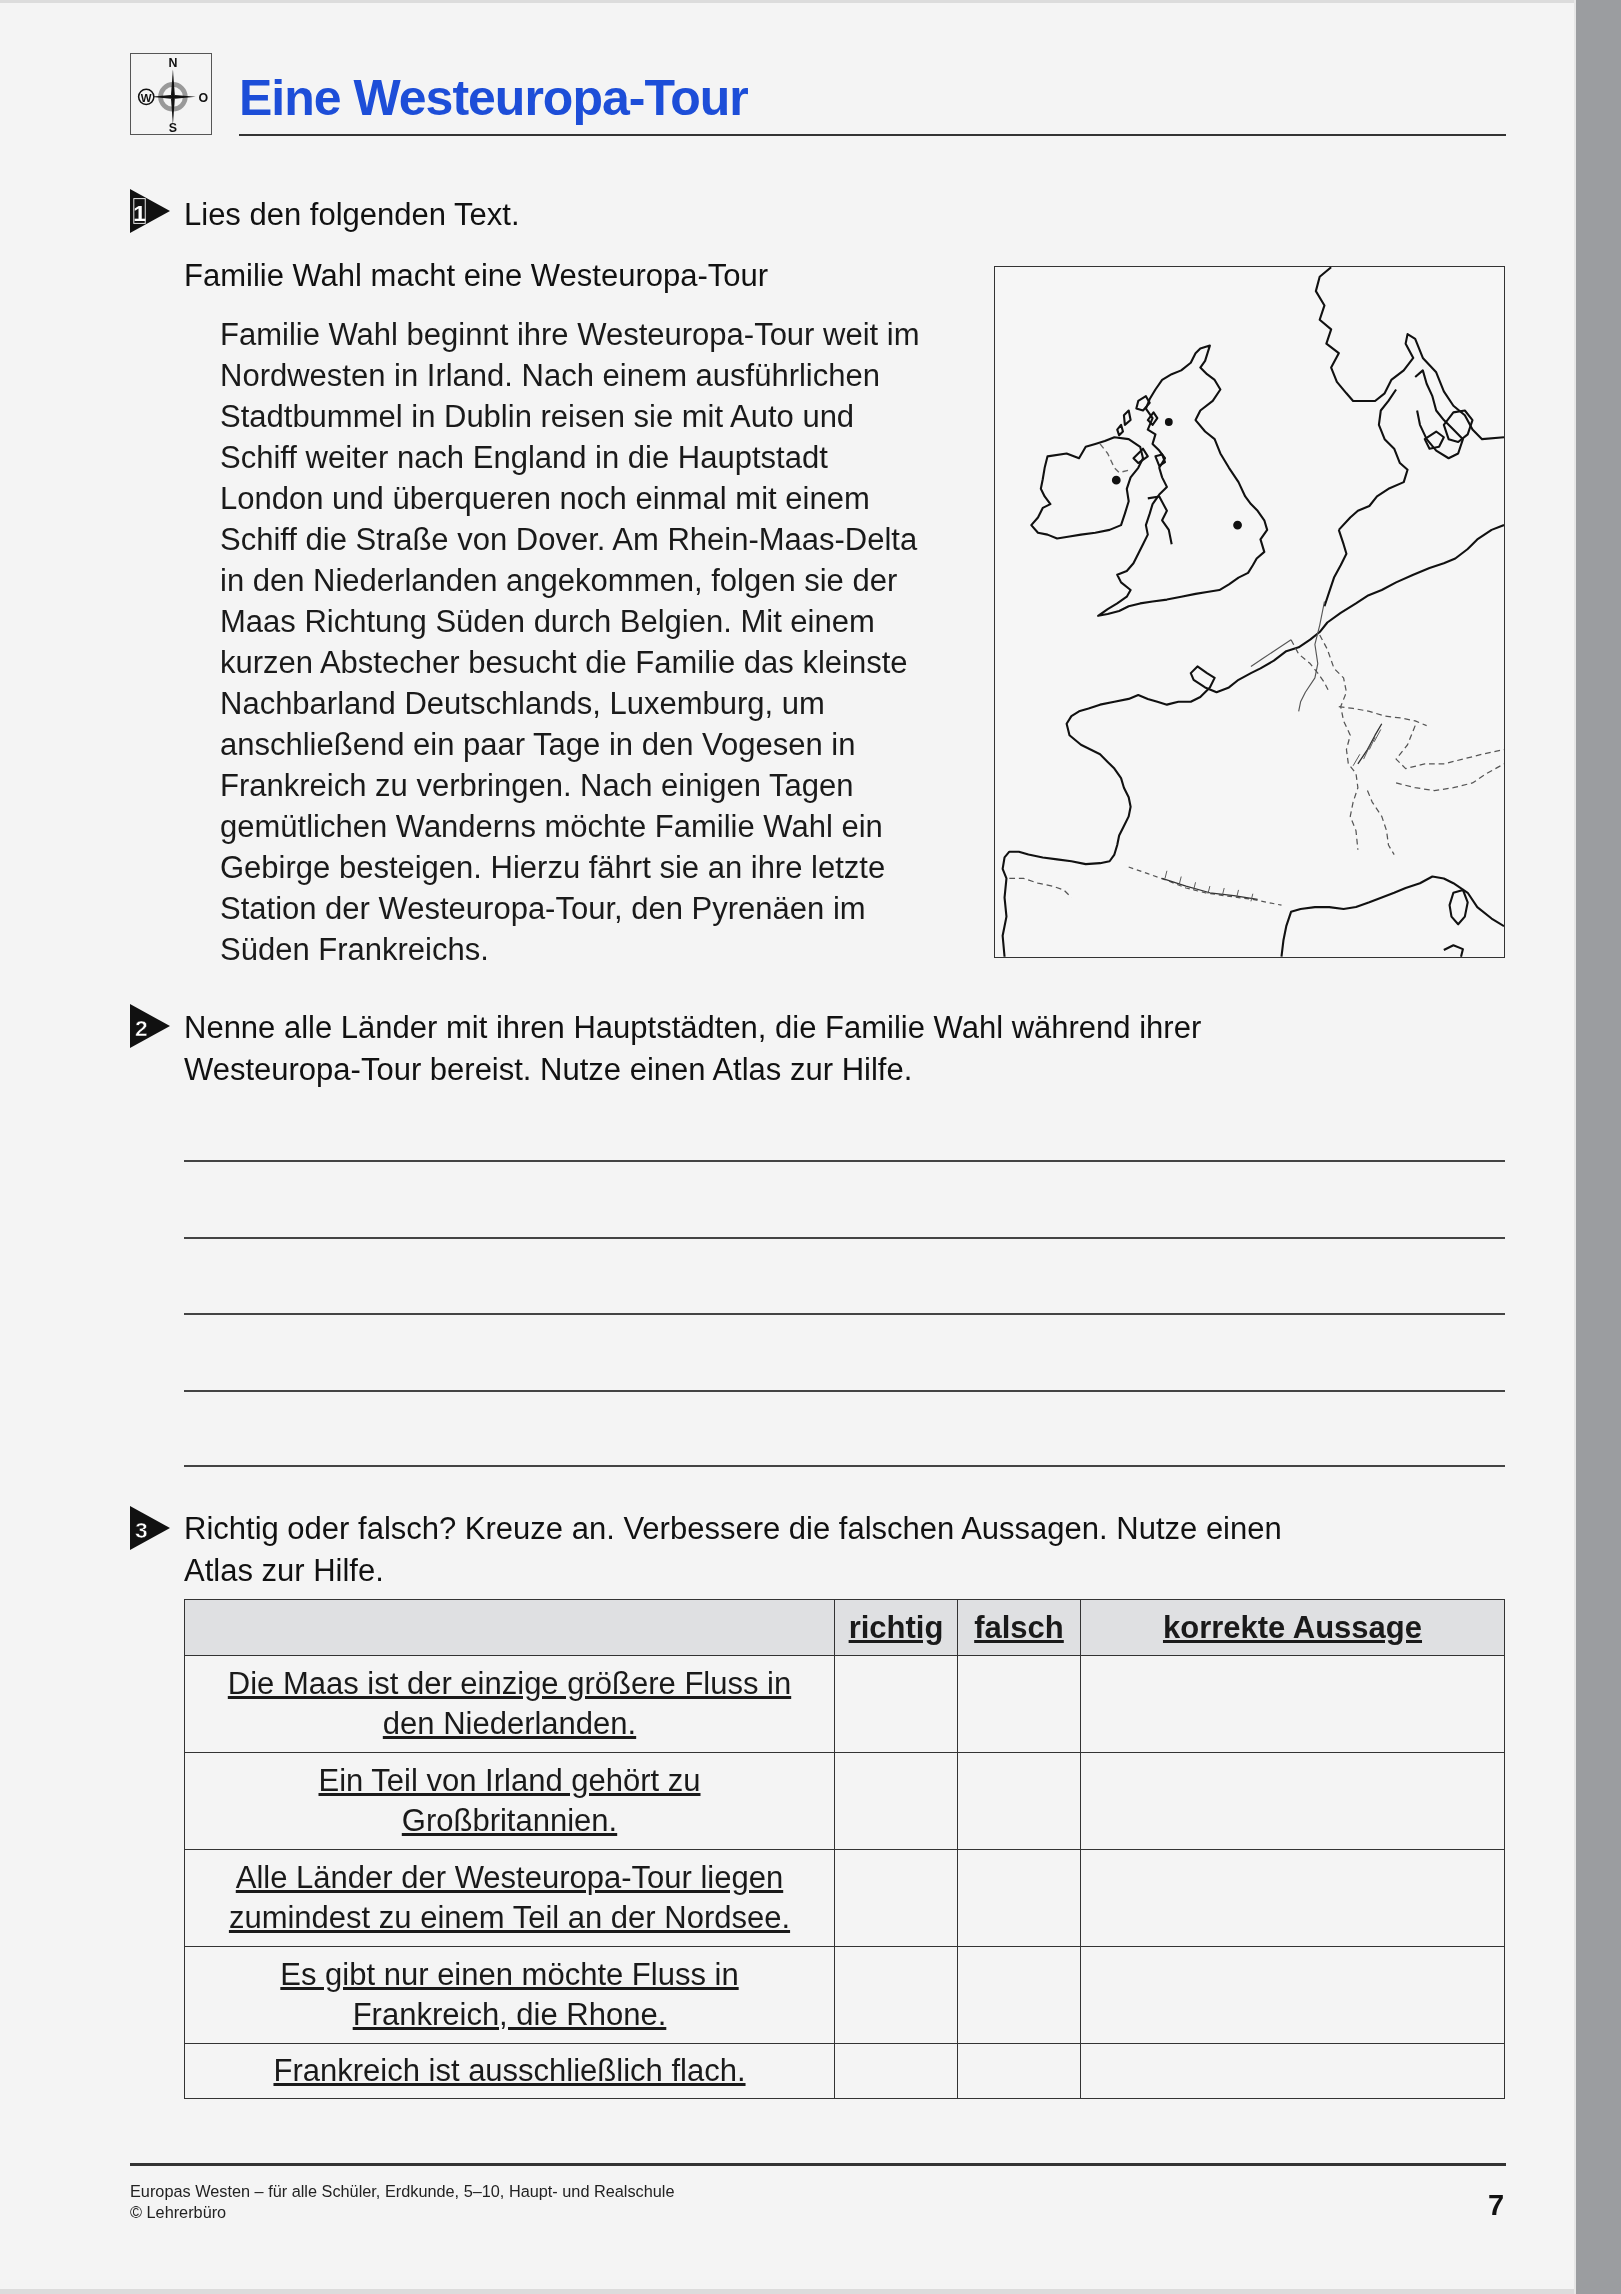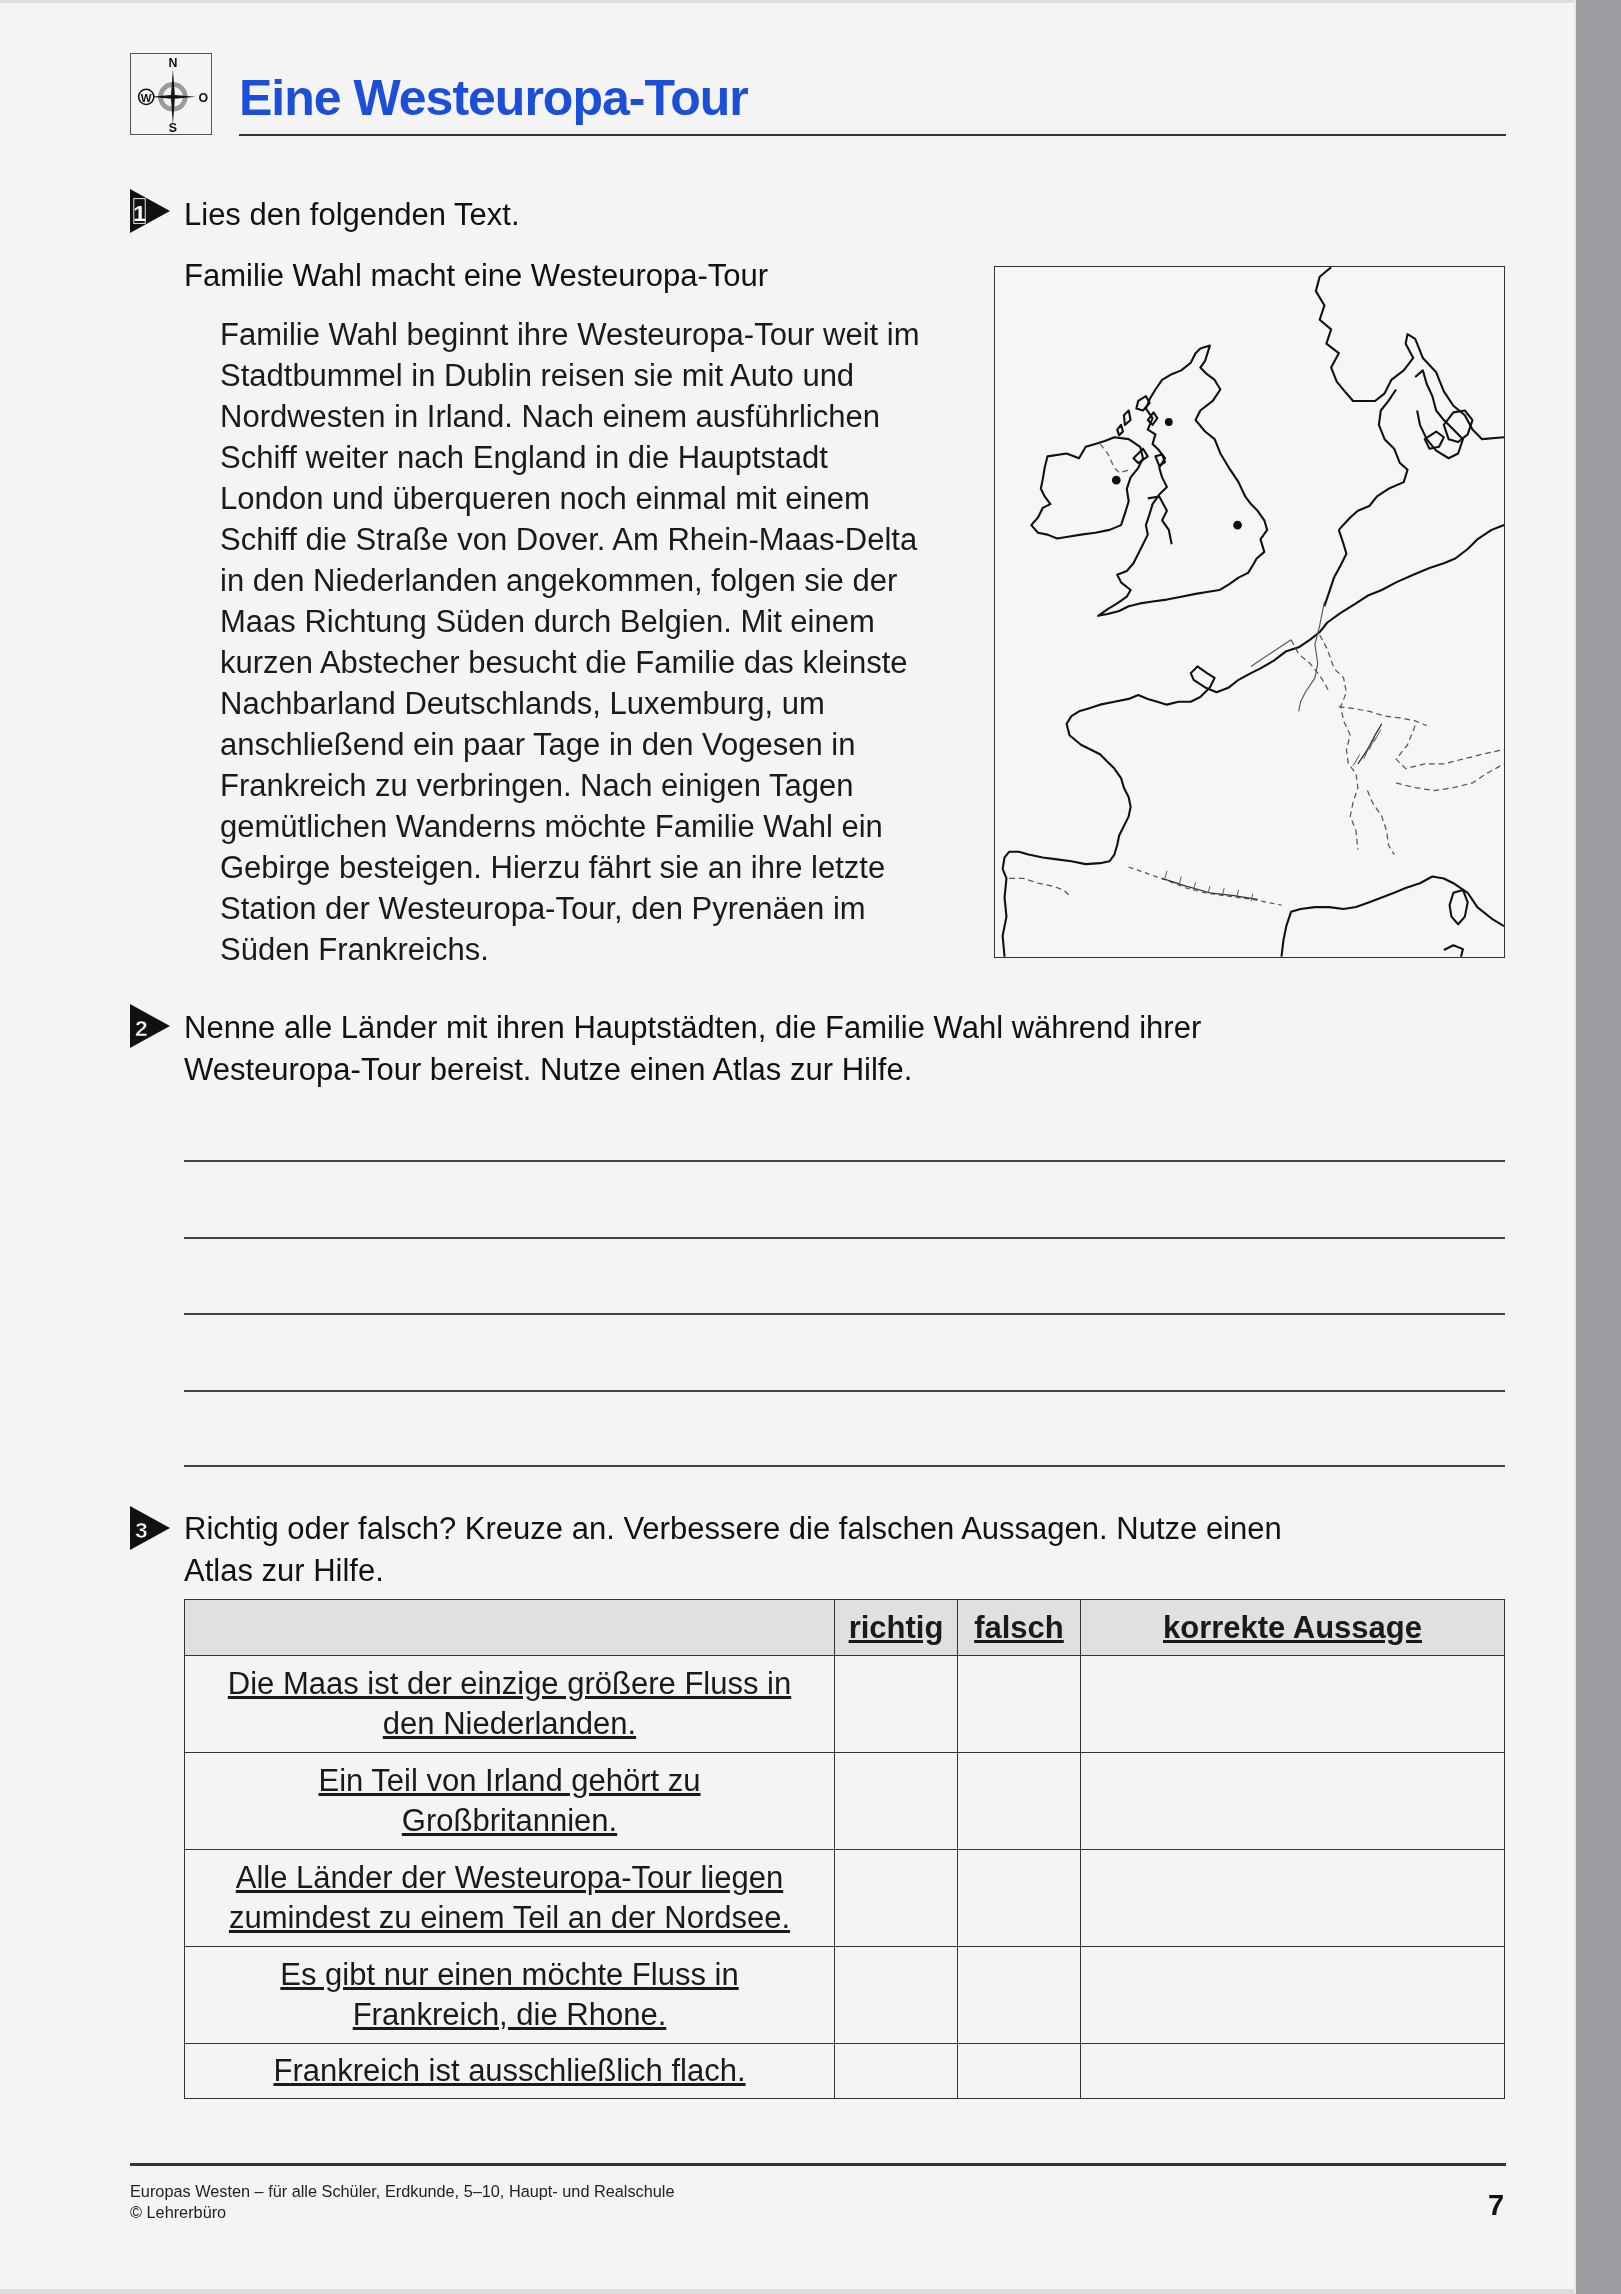--- a/index.html
+++ b/index.html
@@ -62,22 +62,22 @@
   <svg class="task-badge" viewBox="0 0 42 46">
     <polygon points="0,0 42,23 0,46" fill="#111"></polygon>
     <rect x="4" y="10" width="12" height="26" fill="#111" stroke="#f4f4f4" stroke-width="1"></rect>
     <text x="10" y="33" font-size="24" font-weight="bold" text-anchor="middle" font-family="Liberation Sans, sans-serif" fill="#fff">1</text>
   </svg>
 </div>
 <div class="abs task-heading" style="left:184px;top:194px;">Lies den folgenden Text.</div>
 <div class="abs subheading">Familie Wahl macht eine Westeuropa-Tour</div>
 <div class="abs body-text">
   <div>Familie Wahl beginnt ihre Westeuropa-Tour weit im</div>
+  <div>Nordwesten in Irland. Nach einem ausführlichen</div>
   <div>Stadtbummel in Dublin reisen sie mit Auto und</div>
-  <div>Nordwesten in Irland. Nach einem ausführlichen</div>
   <div>Schiff weiter nach England in die Hauptstadt</div>
   <div>London und überqueren noch einmal mit einem</div>
   <div>Schiff die Straße von Dover. Am Rhein-Maas-Delta</div>
   <div>in den Niederlanden angekommen, folgen sie der</div>
   <div>Maas Richtung Süden durch Belgien. Mit einem</div>
   <div>kurzen Abstecher besucht die Familie das kleinste</div>
   <div>Nachbarland Deutschlands, Luxemburg, um</div>
   <div>anschließend ein paar Tage in den Vogesen in</div>
   <div>Frankreich zu verbringen. Nach einigen Tagen</div>
   <div>gemütlichen Wanderns möchte Familie Wahl ein</div>

